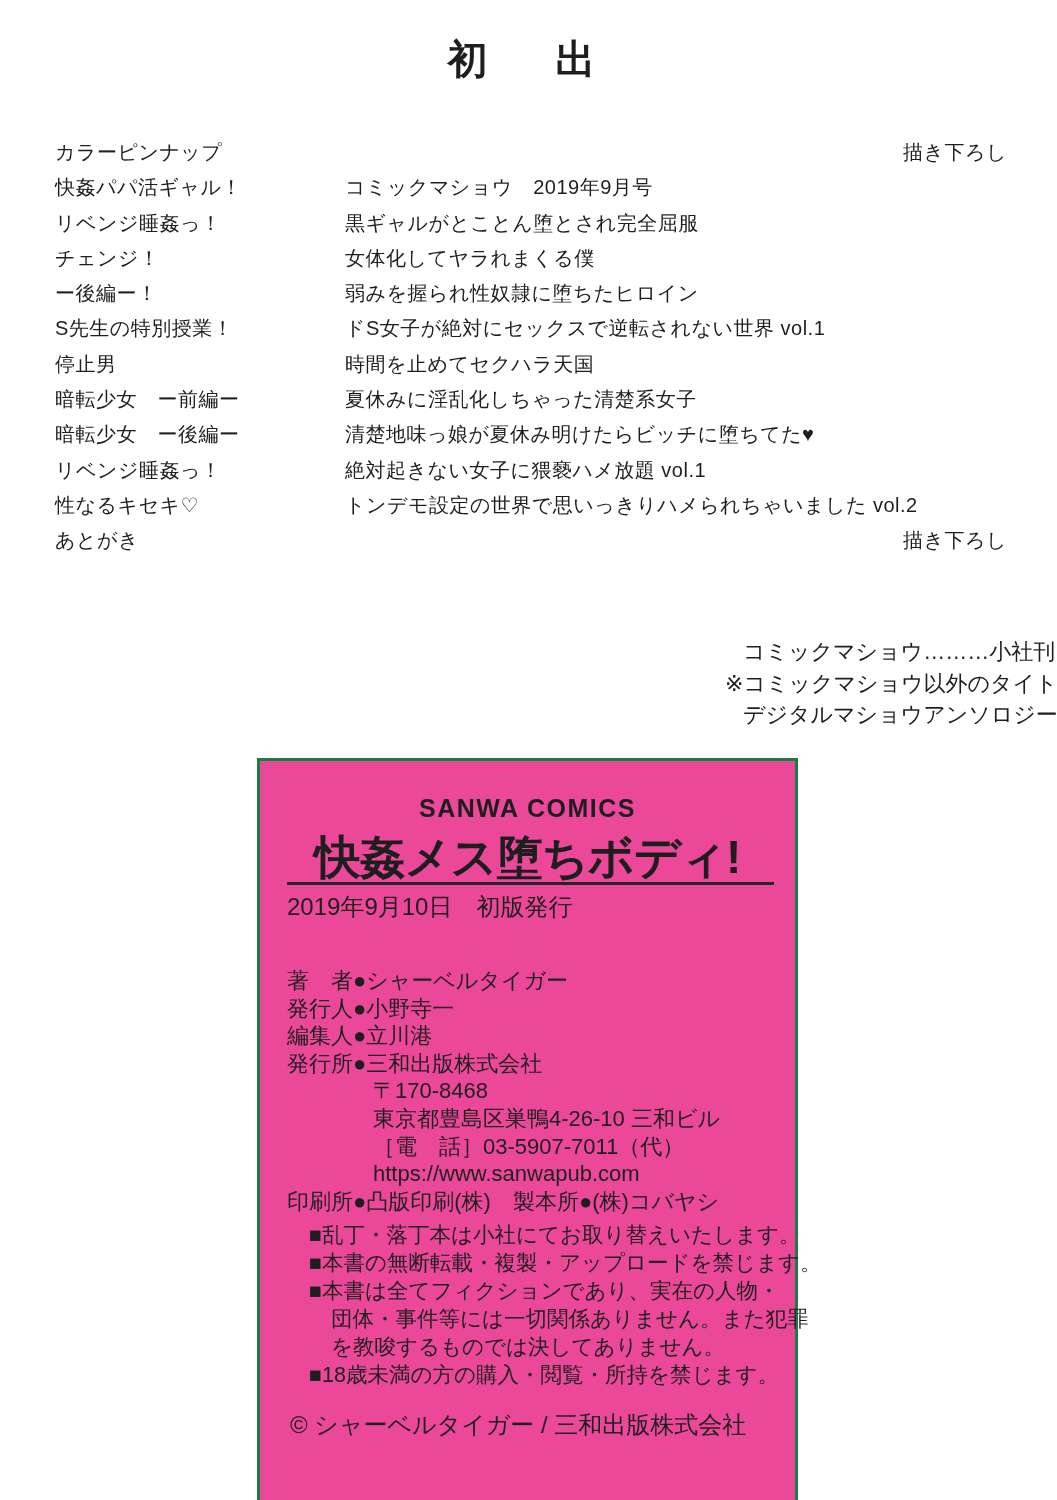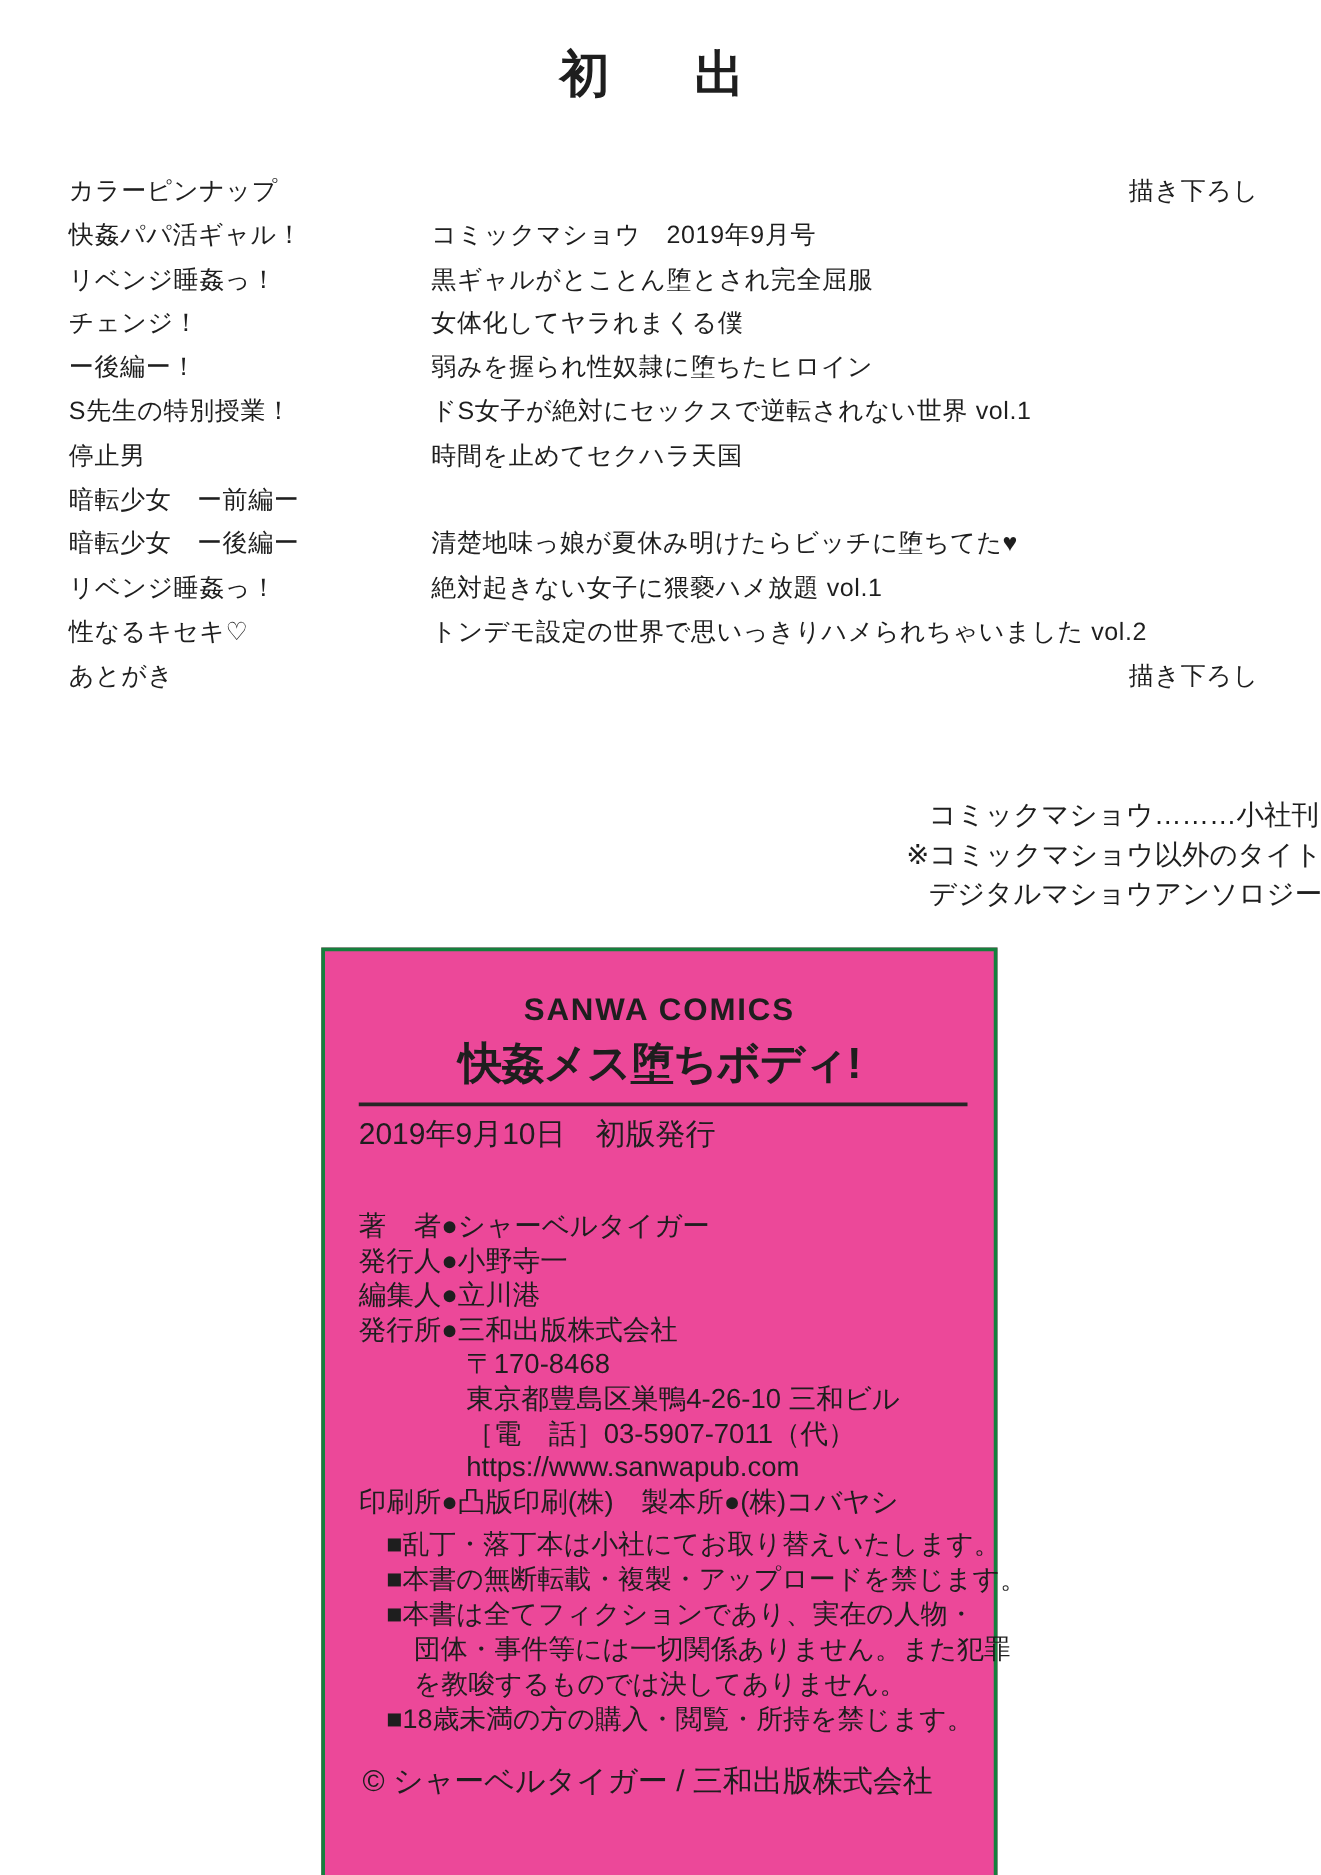--- a/index.html
+++ b/index.html
@@ -30,21 +30,21 @@
   .source-note .hang{padding-left:18px;}
 
   
   .colophon-box{
     position:absolute;left:257px;top:758px;width:541px;height:862px;
     border:3px solid #15803d;box-sizing:border-box;background:#ec4899;
   }
   .imprint{position:absolute;top:33px;left:0;width:100%;text-align:center;
     font-size:25px;font-weight:bold;letter-spacing:1.5px;}
   .book-title{position:absolute;top:66px;left:0;width:100%;text-align:center;
-    font-size:35px;font-weight:bold;letter-spacing:-1px;white-space:nowrap;}
+    font-size:46px;font-weight:bold;letter-spacing:-1px;white-space:nowrap;}
   .title-rule{position:absolute;top:121px;left:27px;right:21px;height:3px;background:#262626;}
   .edition{position:absolute;top:130px;left:27px;font-size:24px;white-space:nowrap;}
   .staff{position:absolute;top:206px;left:27px;font-size:22px;line-height:27.6px;white-space:nowrap;}
   .staff .indent{padding-left:86px;}
   .notices{position:absolute;top:460px;left:26px;font-size:21.5px;line-height:28px;white-space:nowrap;margin-left:23px;}
   .notices .indent{padding-left:22px;}
   .copyright{position:absolute;top:648px;left:30px;font-size:24px;white-space:nowrap;}
 </style>
 </head>
 <body>
@@ -84,20 +84,21 @@
       <span class="credit-desc">ドS女子が絶対にセックスで逆転されない世界 vol.1</span>
       <span class="credit-note"></span>
     </div>
     <div class="credit-row">
       <span class="credit-title">停止男</span>
       <span class="credit-desc">時間を止めてセクハラ天国</span>
       <span class="credit-note"></span>
     </div>
     <div class="credit-row">
       <span class="credit-title">暗転少女　ー前編ー</span>
+      <span class="credit-desc">夏休みに淫乱化しちゃった清楚系女子</span>
       <span class="credit-note"></span>
     </div>
     <div class="credit-row">
       <span class="credit-title">暗転少女　ー後編ー</span>
       <span class="credit-desc">清楚地味っ娘が夏休み明けたらビッチに堕ちてた♥</span>
       <span class="credit-note"></span>
     </div>
     <div class="credit-row">
       <span class="credit-title">リベンジ睡姦っ！</span>
       <span class="credit-desc">絶対起きない女子に猥褻ハメ放題 vol.1</span>

